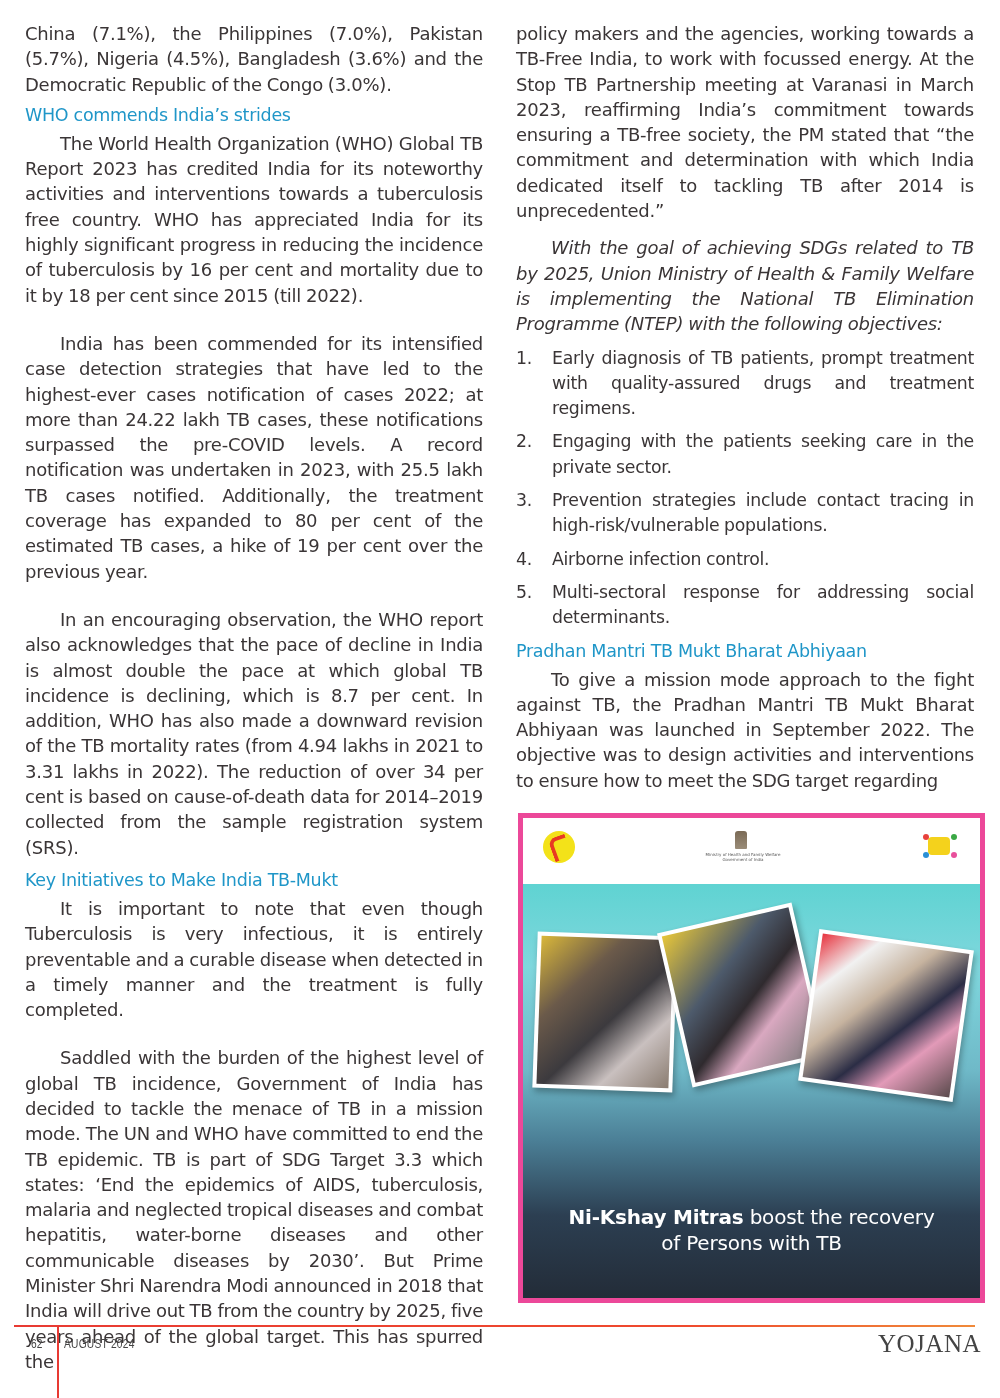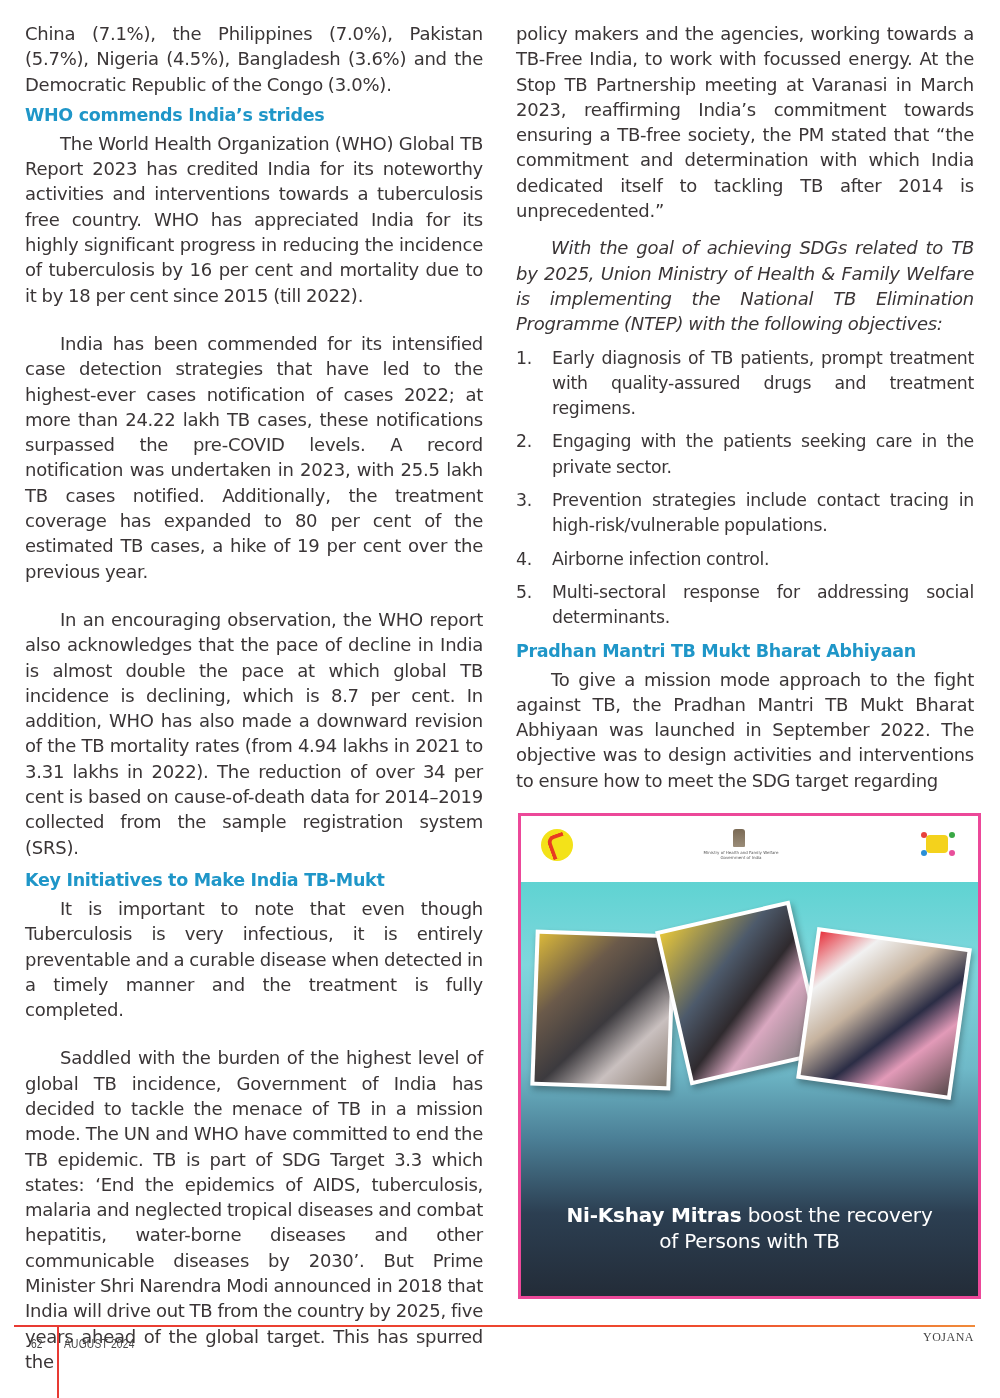--- a/index.html
+++ b/index.html
@@ -5,31 +5,31 @@
   html, body { margin: 0; padding: 0; background: #ffffff; }
   body { width: 1000px; height: 1398px; position: relative; overflow: hidden;
          font-family: "DejaVu Sans", sans-serif; color: #3a3536; }
   .col { position: absolute; top: 0; }
   .col-left { left: 25px; width: 458px; }
   .col-right { left: 516px; width: 458px; }
   p.para { margin: 0; font-size: 18px; line-height: 25.3px; text-align: justify;
            text-indent: 35px; letter-spacing: -0.25px; word-spacing: -0.5px; }
   p.para.noindent { text-indent: 0; }
   p.para + p.para { margin-top: 23px; }
-  h2.section { margin: 8px 0 4px 0; font-size: 17.5px; line-height: 24px; font-weight: bold;
+  h2.section { margin: 8px 0 4px 0; font-size: 17.5px; line-height: 24px; font-weight: normal;
                color: #1f96c8; letter-spacing: -0.3px; }
   ol.objectives { list-style: none; margin: 9px 0 0 0; padding: 0; }
   ol.objectives li { display: flex; font-size: 17.3px; line-height: 25.3px; letter-spacing: -0.25px;
                      word-spacing: -0.5px; margin-bottom: 8px; }
   ol.objectives li .num { width: 36px; flex: 0 0 36px; }
   ol.objectives li .txt { flex: 1; text-align: justify; }
 
   
   .poster { position: absolute; left: 518px; top: 813px; width: 457px; height: 480px;
-            border: 3px solid #ec4899; overflow: hidden; background: #fff; }
+            border: 5px solid #ec4899; overflow: hidden; background: #fff; }
   .poster-head { position: absolute; left: 0; top: 0; width: 100%; height: 66px; background: #ffffff; }
   .logo-left { position: absolute; left: 20px; top: 13px; width: 32px; height: 32px; border-radius: 50%;
                background: #f3e219; }
   .logo-left .fig { position: absolute; left: 8px; top: 5px; width: 14px; height: 20px;
                     border-left: 4px solid #e83a22; border-top: 4px solid #e83a22; border-radius: 8px 0 0 0;
                     transform: rotate(-20deg); }
   .emblem { position: absolute; left: 212px; top: 13px; width: 12px; height: 18px;
             background: linear-gradient(#7a6a55, #9a8c78); border-radius: 3px 3px 1px 1px; }
   .ministry { position: absolute; left: 150px; top: 34px; width: 140px; text-align: center;
               font-size: 4px; line-height: 5px; color: #555; }
@@ -58,21 +58,21 @@
                font-size: 18px; line-height: 28px; font-weight: bold; letter-spacing: 0.2px; }
 
   
   .footer-line { position: absolute; left: 14px; top: 1325px; width: 961px; height: 2px;
                  background: linear-gradient(90deg, #e83a33, #ef4a2e 70%, #f08a3a); }
   .footer-vline { position: absolute; left: 57px; top: 1326px; width: 2px; height: 72px; background: #e83a33; }
   .page-num { position: absolute; left: 31px; top: 1337px; font-size: 12px; color: #444;
               font-family: "Liberation Sans", sans-serif; transform: scaleX(0.85); transform-origin: left; }
   .issue-date { position: absolute; left: 64px; top: 1337px; font-size: 12px; color: #444;
                 font-family: "Liberation Sans", sans-serif; letter-spacing: 0.3px; transform: scaleX(0.85); transform-origin: left; }
-  .brand { position: absolute; right: 26px; top: 1330px; font-size: 12px; color: #444;
+  .brand { position: absolute; right: 19px; top: 1330px; font-size: 25px; color: #444;
            font-family: "Liberation Serif", serif; letter-spacing: 0.5px; }
 </style>
 </head>
 <body>
 
 <div class="col col-left" style="top:21px;">
   <p class="para noindent">China (7.1%), the Philippines (7.0%), Pakistan (5.7%), Nigeria (4.5%), Bangladesh (3.6%) and the Democratic Republic of the Congo (3.0%).</p>
   <h2 class="section" style="margin-top:6px;">WHO commends India’s strides</h2>
   <p class="para">The World Health Organization (WHO) Global TB Report 2023 has credited India for its noteworthy activities and interventions towards a tuberculosis free country. WHO has appreciated India for its highly significant progress in reducing the incidence of tuberculosis by 16 per cent and mortality due to it by 18 per cent since 2015 (till 2022).</p>
   <p class="para">India has been commended for its intensified case detection strategies that have led to the highest-ever cases notification of cases 2022; at more than 24.22 lakh TB cases, these notifications surpassed the pre-COVID levels. A record notification was undertaken in 2023, with 25.5 lakh TB cases notified. Additionally, the treatment coverage has expanded to 80 per cent of the estimated TB cases, a hike of 19 per cent over the previous year.</p>

